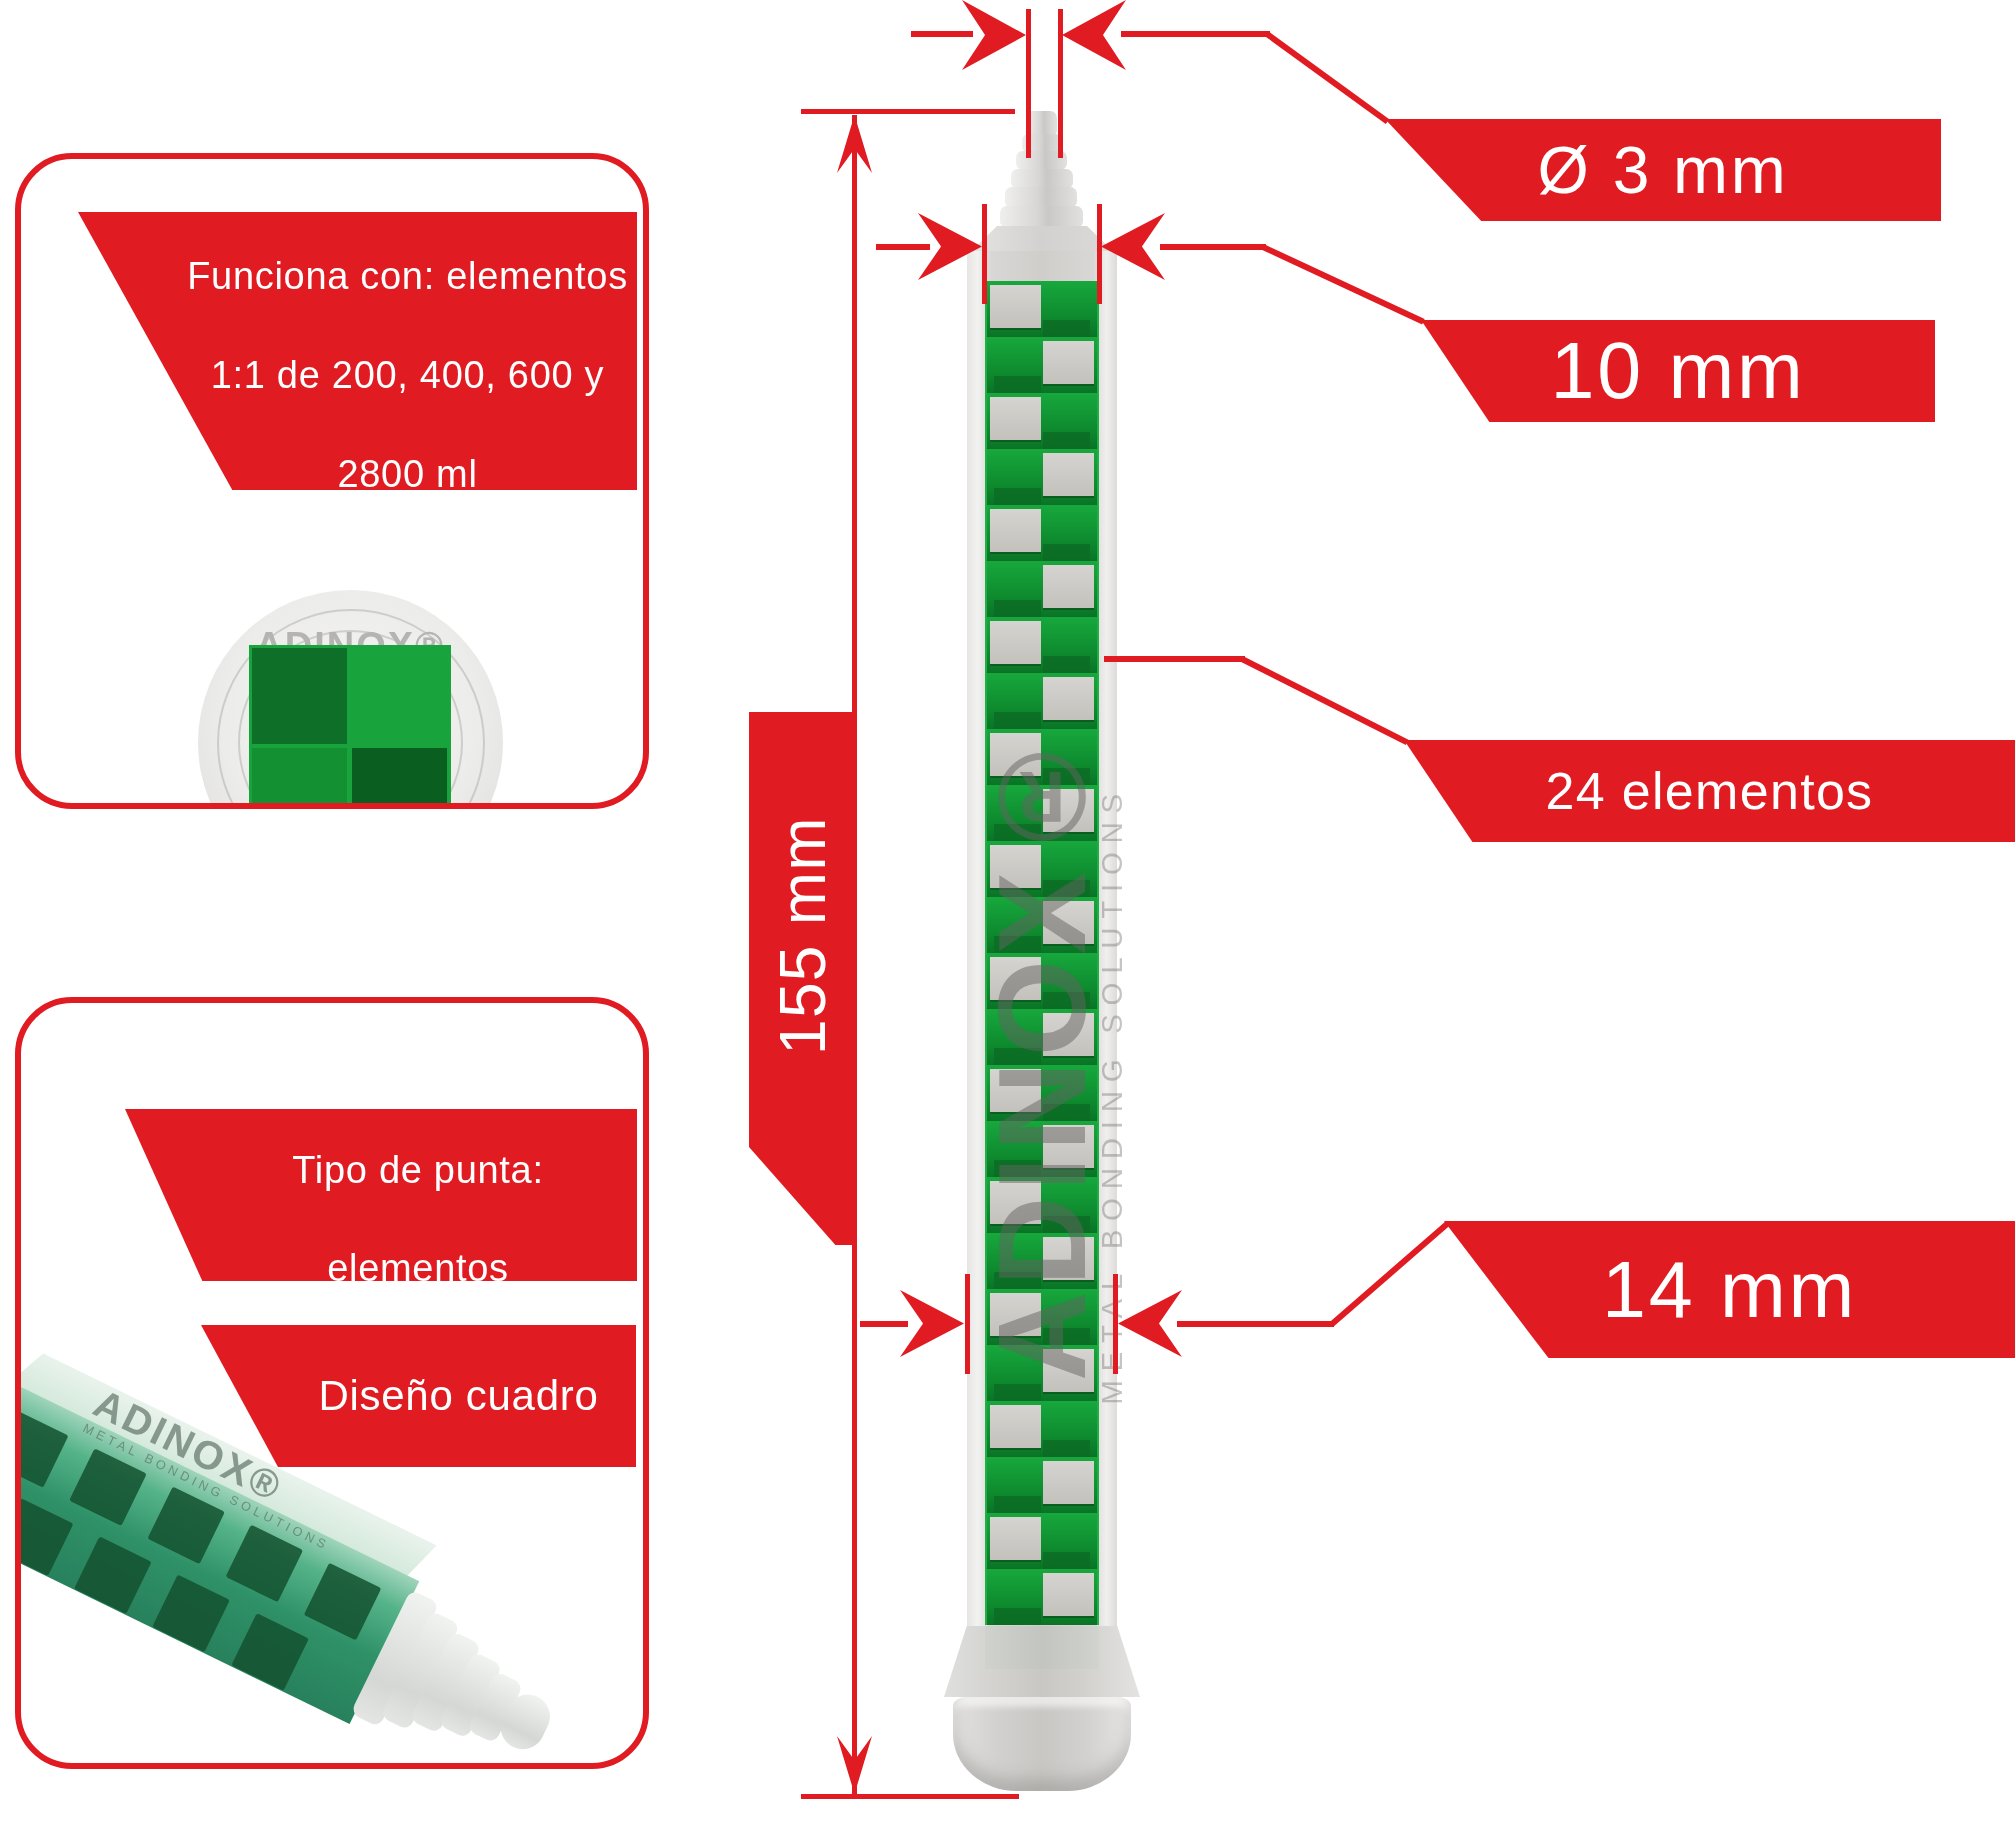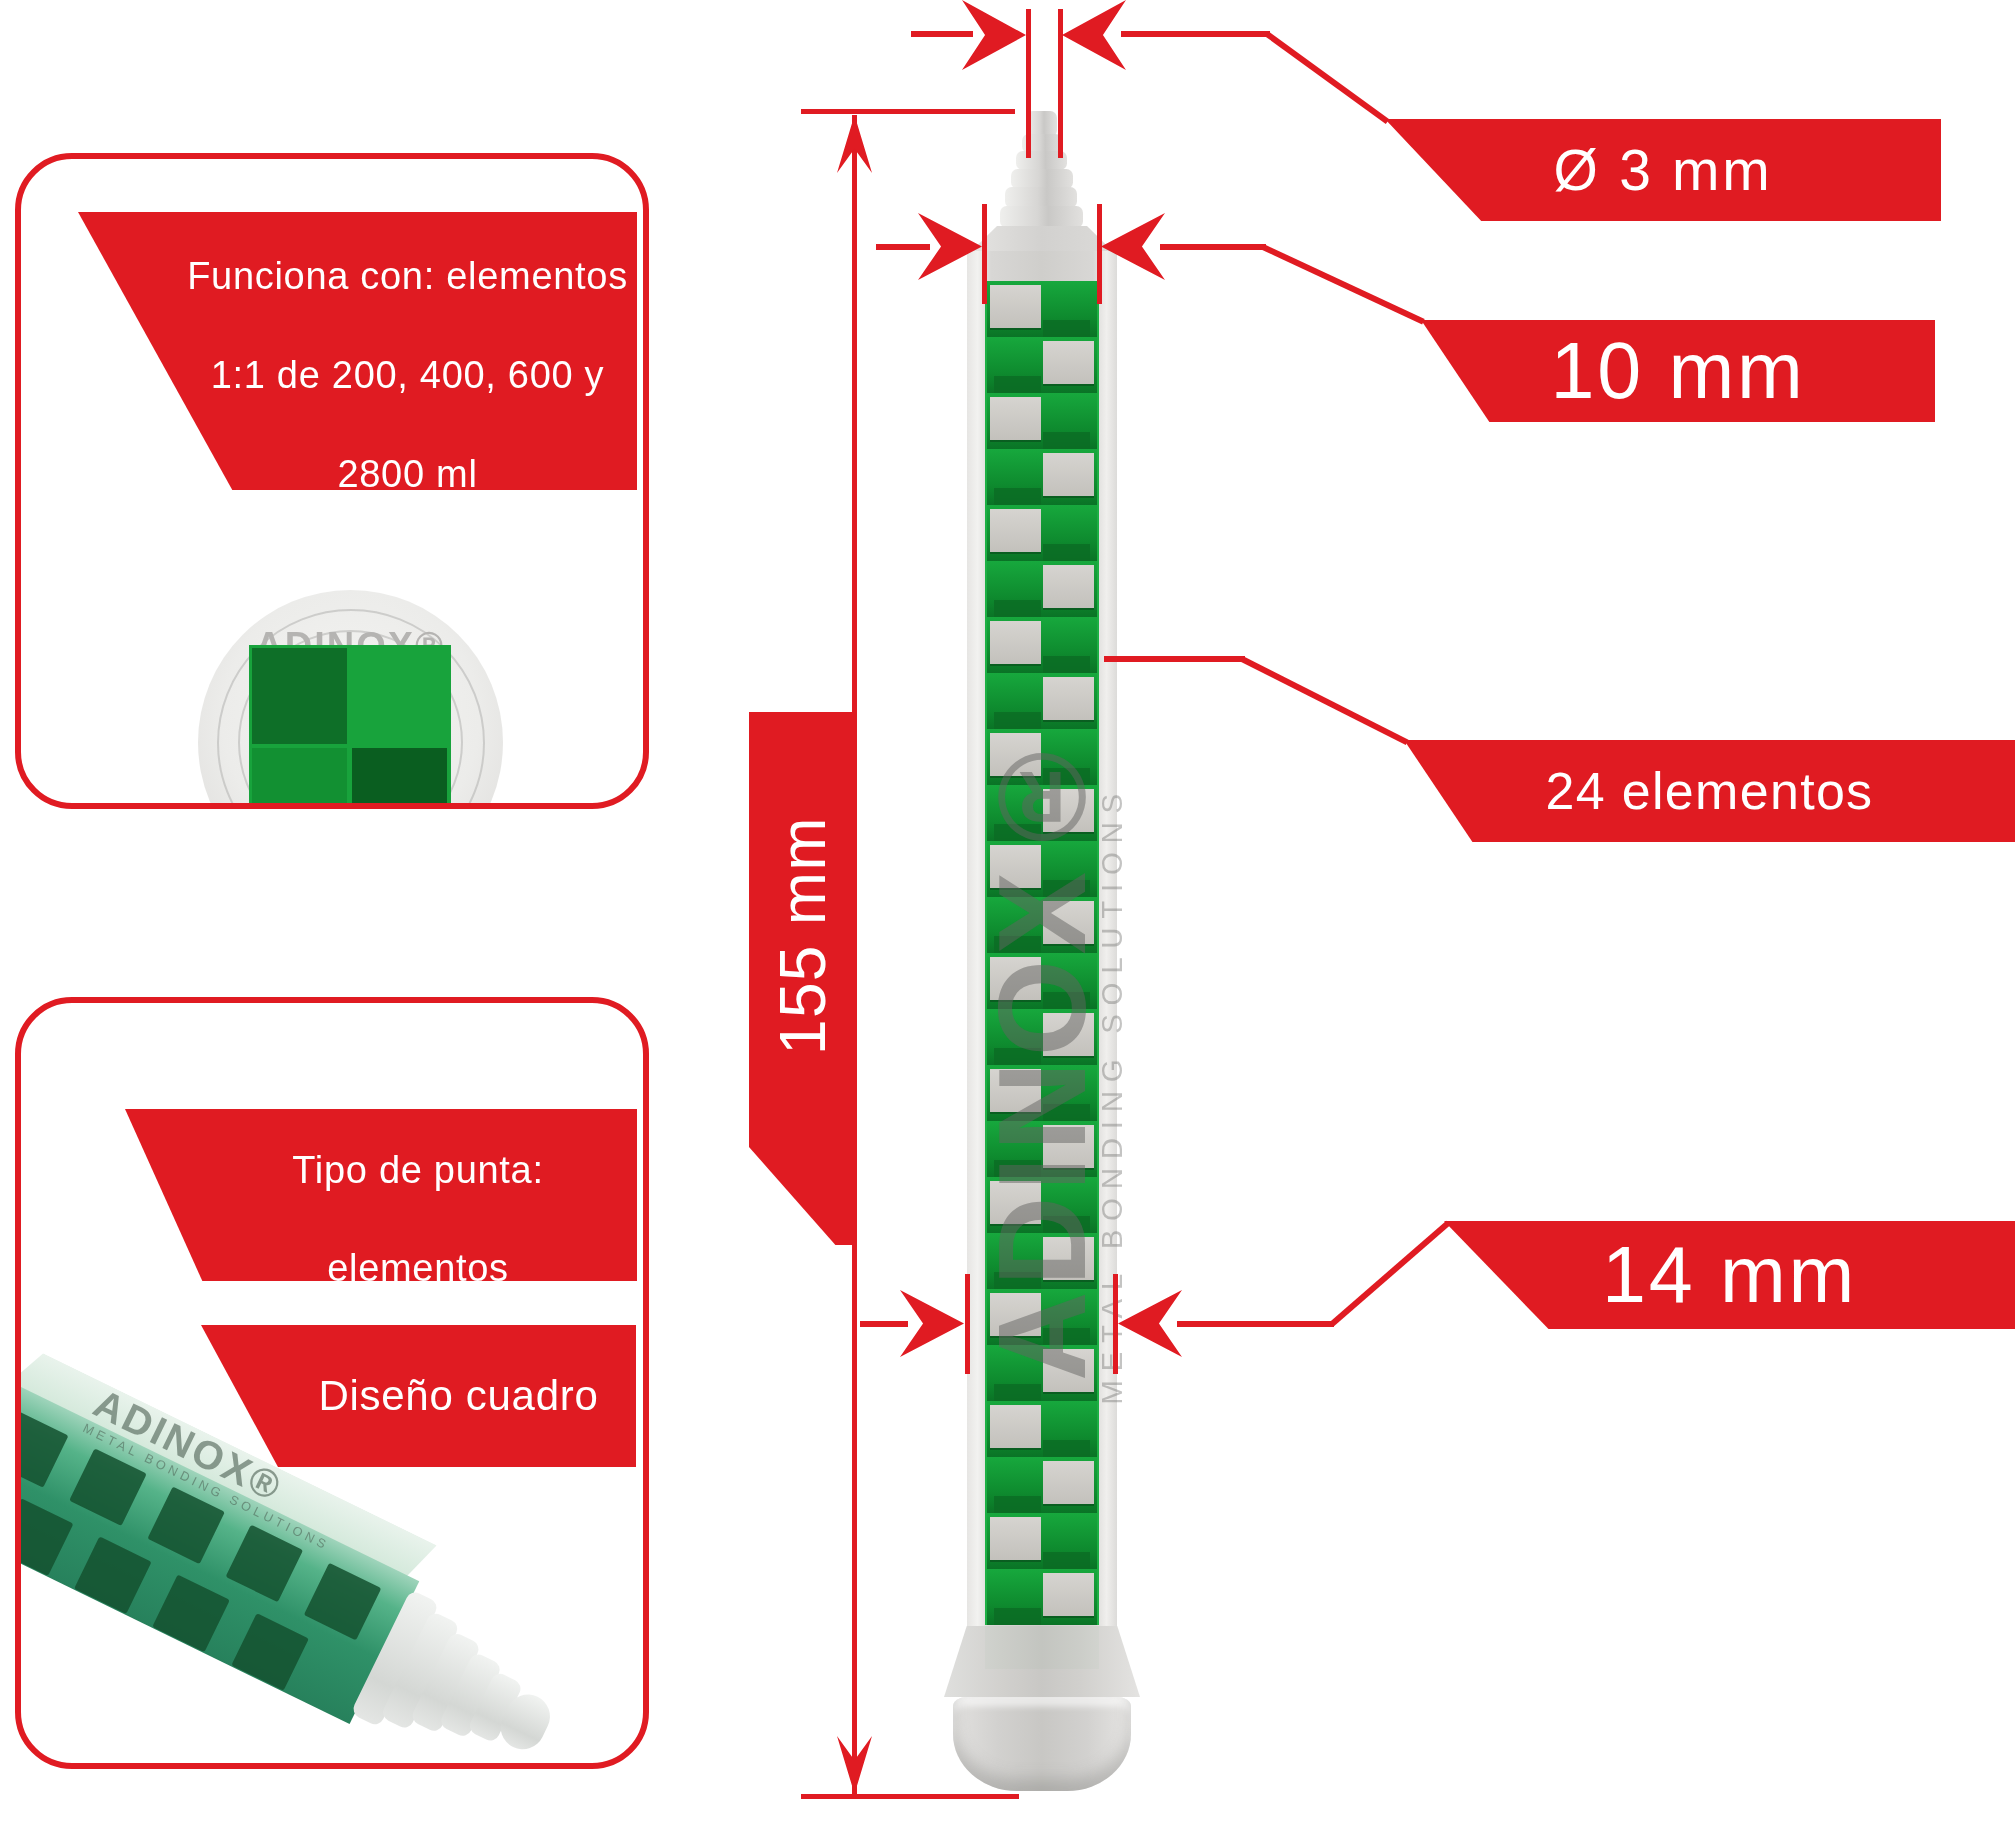--- a/index.html
+++ b/index.html
@@ -29,31 +29,31 @@
   .b-tip{left:125px;top:1109px;width:512px;height:172px;
          clip-path:polygon(0 0,100% 0,100% 100%,15.1% 100%);padding-left:74px;box-sizing:border-box;}
   .b-tip .txt{font-size:38px;line-height:1.3;}
 
   .b-design{left:201px;top:1325px;width:435px;height:142px;
             clip-path:polygon(0 0,100% 0,100% 100%,17.7% 100%);padding-left:80px;box-sizing:border-box;}
   .b-design .txt{font-size:42px;text-align:right;}
 
   .b-d3{left:1385px;top:119px;width:556px;height:102px;
         clip-path:polygon(0 0,100% 0,100% 100%,17.3% 100%);}
-  .b-d3 .txt{font-size:57px;letter-spacing:2.7px;}
+  .b-d3 .txt{font-size:66px;letter-spacing:2.7px;}
 
   .b-d10{left:1421px;top:320px;width:514px;height:102px;
          clip-path:polygon(0 0,100% 0,100% 100%,13.3% 100%);}
   .b-d10 .txt{font-size:79px;letter-spacing:2.7px;}
 
   .b-el{left:1404px;top:740px;width:611px;height:102px;
         clip-path:polygon(0 0,100% 0,100% 100%,11.2% 100%);}
   .b-el .txt{font-size:52px;letter-spacing:1.3px;}
 
-  .b-d14{left:1444px;top:1221px;width:571px;height:108px;
+  .b-d14{left:1444px;top:1221px;width:571px;height:137px;
          clip-path:polygon(0 0,100% 0,100% 100%,18.3% 100%);}
   .b-d14 .txt{font-size:79px;letter-spacing:2.7px;}
 
   .b-len{left:749px;top:712px;width:108px;height:533px;
          clip-path:polygon(0 0,100% 0,100% 100%,80% 100%,0 81.6%);}
   .vert-txt{writing-mode:vertical-rl;transform:rotate(180deg);}
   .b-len .txt{font-size:64px;letter-spacing:1.3px;margin-bottom:87px;}
 
   
   .rl{position:absolute;background:var(--red);}

